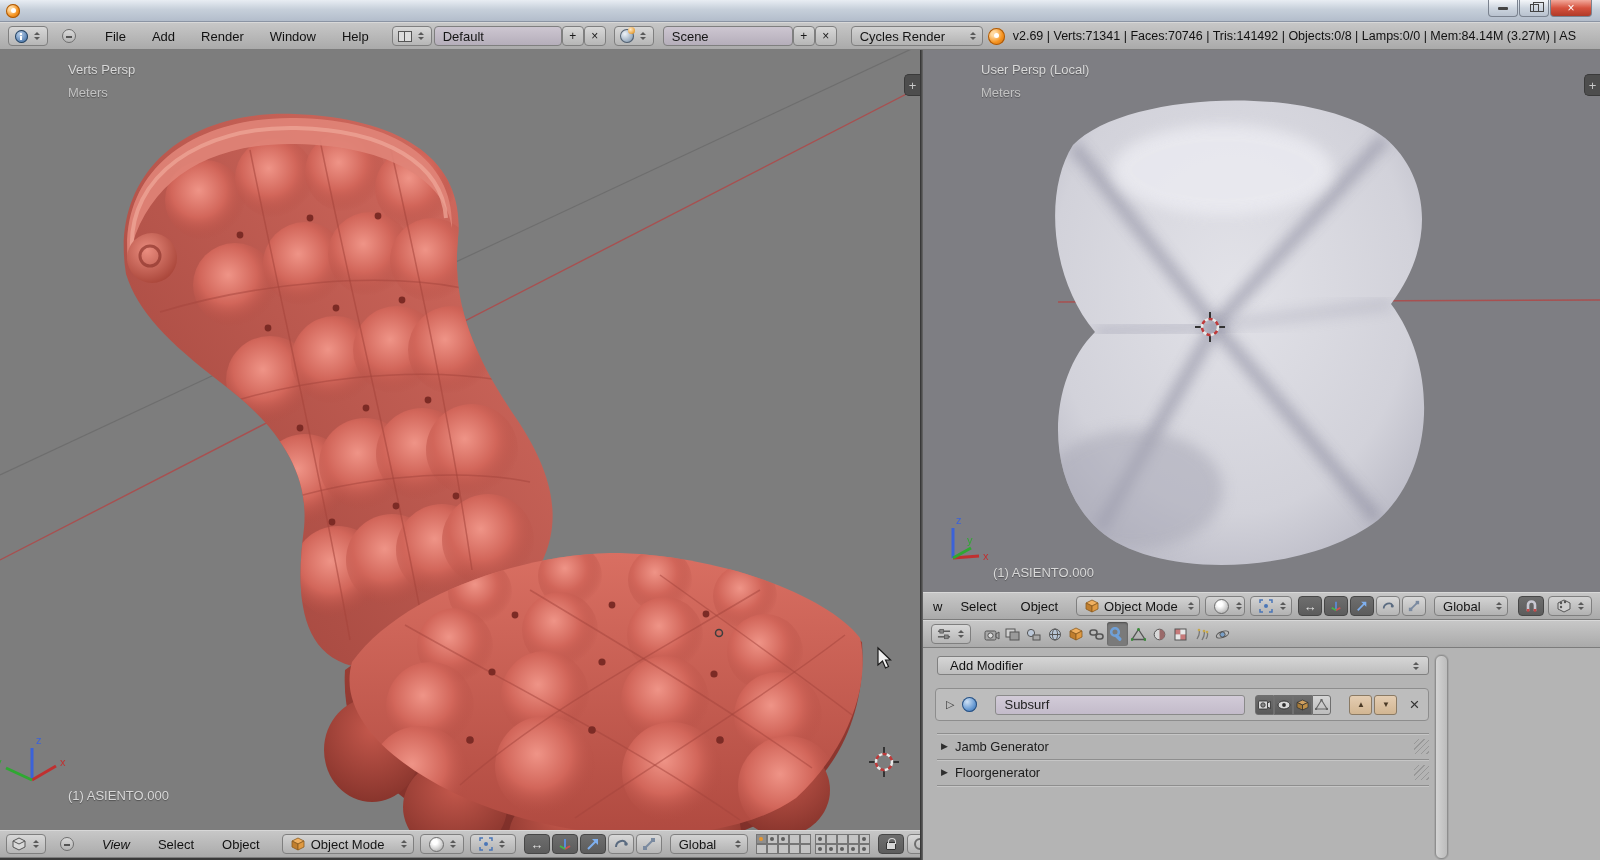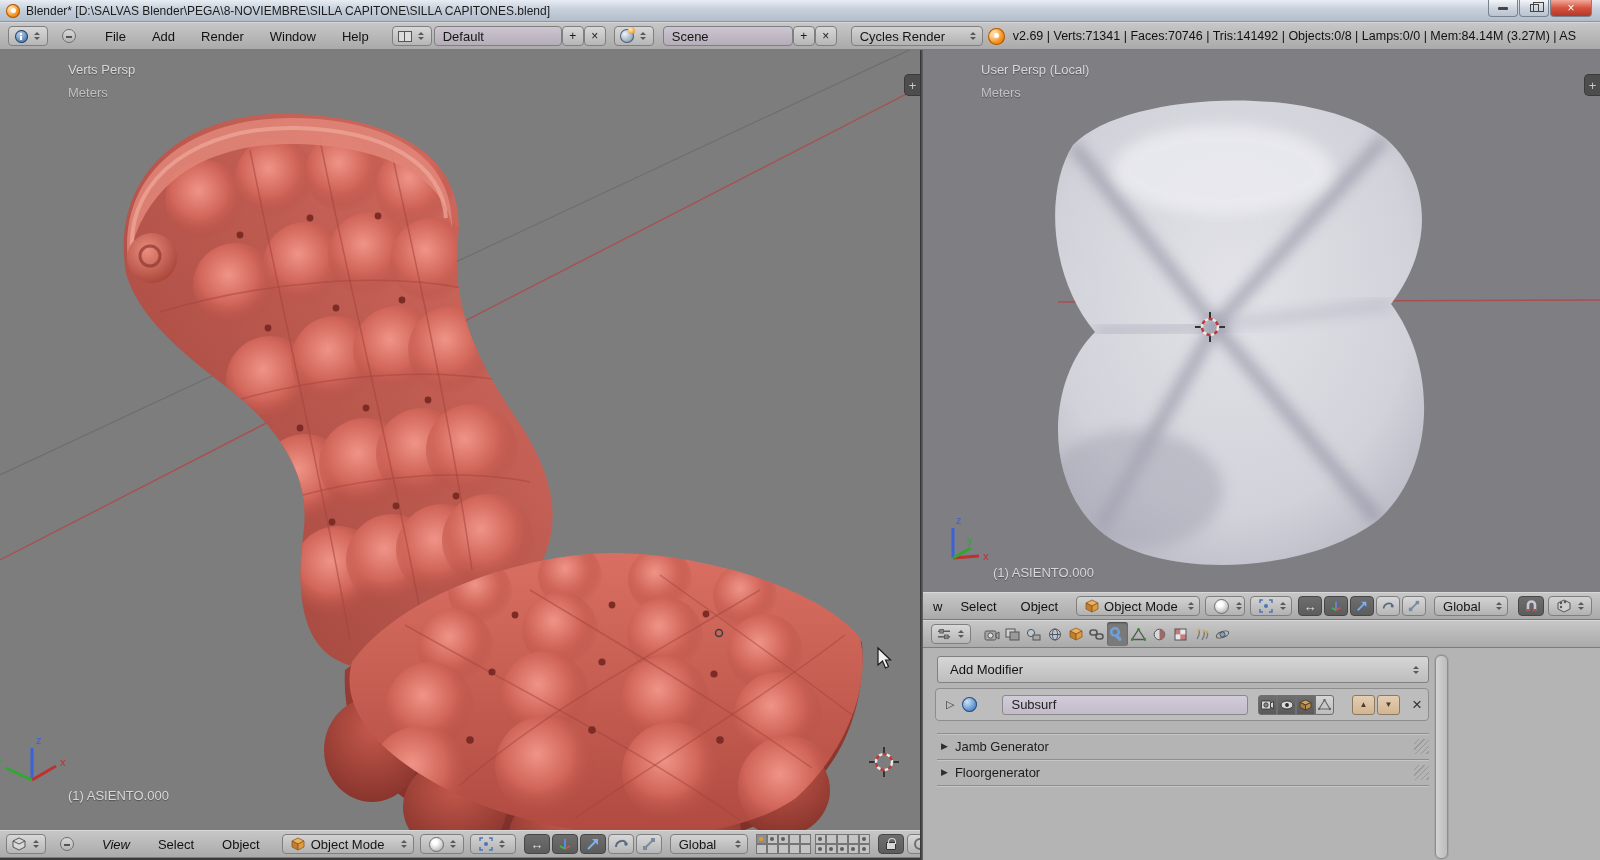--- a/index.html
+++ b/index.html
@@ -107,21 +107,20 @@
 </style>
 </head>
 <body>
 
 <div id="stage">
 
   <div class="abs titlebar">
     <span class="blicon">
         <i></i>
       </span>
-    <span class="titletext">Blender* [D:\SALVAS Blender\PEGA\8-NOVIEMBRE\SILLA CAPITONE\SILLA CAPITONES.blend]</span>
     <span class="wbtns">
       <span class="wbtn">
           <span class="minbar"></span>
         </span>
       <span class="wbtn">
           <span class="restbox"></span>
         </span>
       <span class="wbtn close">
           <span>×</span>
         </span>
@@ -642,33 +641,33 @@
         </svg>
       </span>
       <span class="tab">
         <svg width="15" height="13" viewBox="0 0 15 13">
           <circle cx="7.5" cy="6.5" r="2.6" fill="#7aa0c8" stroke="#555"></circle>
           <ellipse cx="7.5" cy="6.5" rx="6.5" ry="3" fill="none" stroke="#555" transform="rotate(-20 7.5 6.5)"></ellipse>
         </svg>
       </span>
     </div>
 
-    <div class="propbtn" style="left:14px;top:36px;width:492px;height:27px;padding:0 8px 0 12px;">
+    <div class="propbtn" style="left:14px;top:36px;width:492px;height:19px;padding:0 8px 0 12px;">
       <span style="flex:1;">Add Modifier</span>
       <span class="updown"></span>
     </div>
 
     <div style="position:absolute;left:511px;top:34px;width:15px;height:206px;background:#a6a6a6;border-radius:7px;">
       <div style="position:absolute;left:1px;top:1px;width:13px;height:204px;border-radius:6px;background:linear-gradient(90deg,#d4d4d4,#bcbcbc);border:1px solid #8e8e8e;"></div>
     </div>
 
     <div class="modbox" style="left:12px;top:68px;width:494px;height:33px;padding:0 6px;">
       <span class="tri" style="font-size:11px;color:#333;margin:0 8px 0 4px;">▷</span>
       <span class="subsurficon"></span>
-      <span class="namefield" style="width:250px;margin-left:25px;">Subsurf</span>
+      <span class="namefield" style="width:250px;margin-left:18px;">Subsurf</span>
       <span style="display:inline-flex;margin-left:10px;">
         <span class="tgl on" style="border-radius:3px 0 0 3px;">
           <svg width="13" height="11" viewBox="0 0 13 11">
             <rect x="0.5" y="2" width="9" height="8" rx="1" fill="#d8d8d8" stroke="#2e2e2e" stroke-width="0.8"></rect>
             <circle cx="5" cy="6" r="2.2" fill="#888" stroke="#2e2e2e" stroke-width="0.8"></circle>
               <polygon points="9.5,4 12.5,2.5 12.5,9.5 9.5,8" fill="#d8d8d8" stroke="#2e2e2e" stroke-width="0.8"></polygon>
           </svg>
         </span>
         <span class="tgl on">
           <svg width="14" height="10" viewBox="0 0 14 10">

